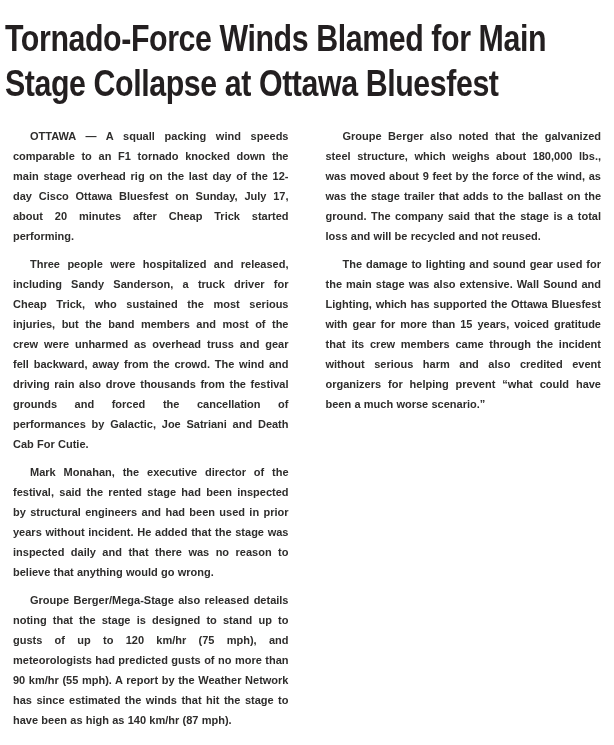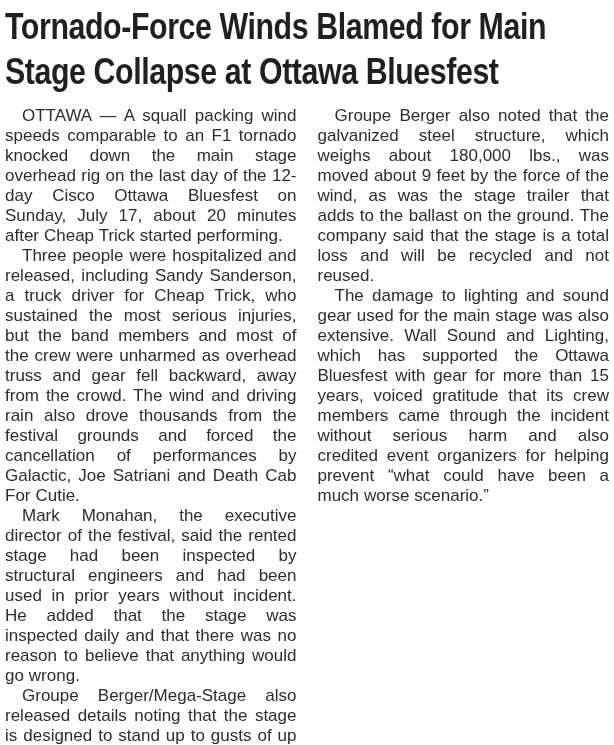--- a/index.html
+++ b/index.html
@@ -15,21 +15,21 @@
   body {
     width: 614px;
     height: 745px;
     background: var(--bg-color);
     font-family: "Liberation Sans", sans-serif;
     overflow: hidden;
   }
   .page {
     width: 614px;
     height: 745px;
-    padding: 4px 5px 0 5px;
+    padding: 16px 5px 0 5px;
     background: var(--bg-color);
   }
   .headline {
     margin: 0 0 12px 0;
     padding: 0;
     color: var(--headline-color);
     font-family: "Liberation Sans", sans-serif;
     font-weight: 700;
     font-stretch: condensed;
     font-size: 37px;
@@ -45,29 +45,30 @@
   .columns {
     display: flex;
     gap: 21px;
     align-items: flex-start;
   }
   .col {
     flex: 1 1 0;
     min-width: 0;
   }
   .col p {
-    margin: 0;
+    margin: 8px;
     color: var(--body-color);
-    font-size: 17px;
+    font-size: 11px;
     line-height: 20px;
     text-align: justify;
     text-indent: 17px;
     hyphens: auto;
     -webkit-hyphens: auto;
     word-spacing: 0.2px;
+    font-weight: bold;
   }
 </style>
 </head>
 <body>
 
 <div class="page">
   <h1 class="headline">
     <span class="hl-line">Tornado-Force Winds Blamed for Main</span>
     <span class="hl-line">Stage Collapse at Ottawa Bluesfest</span>
   </h1>

